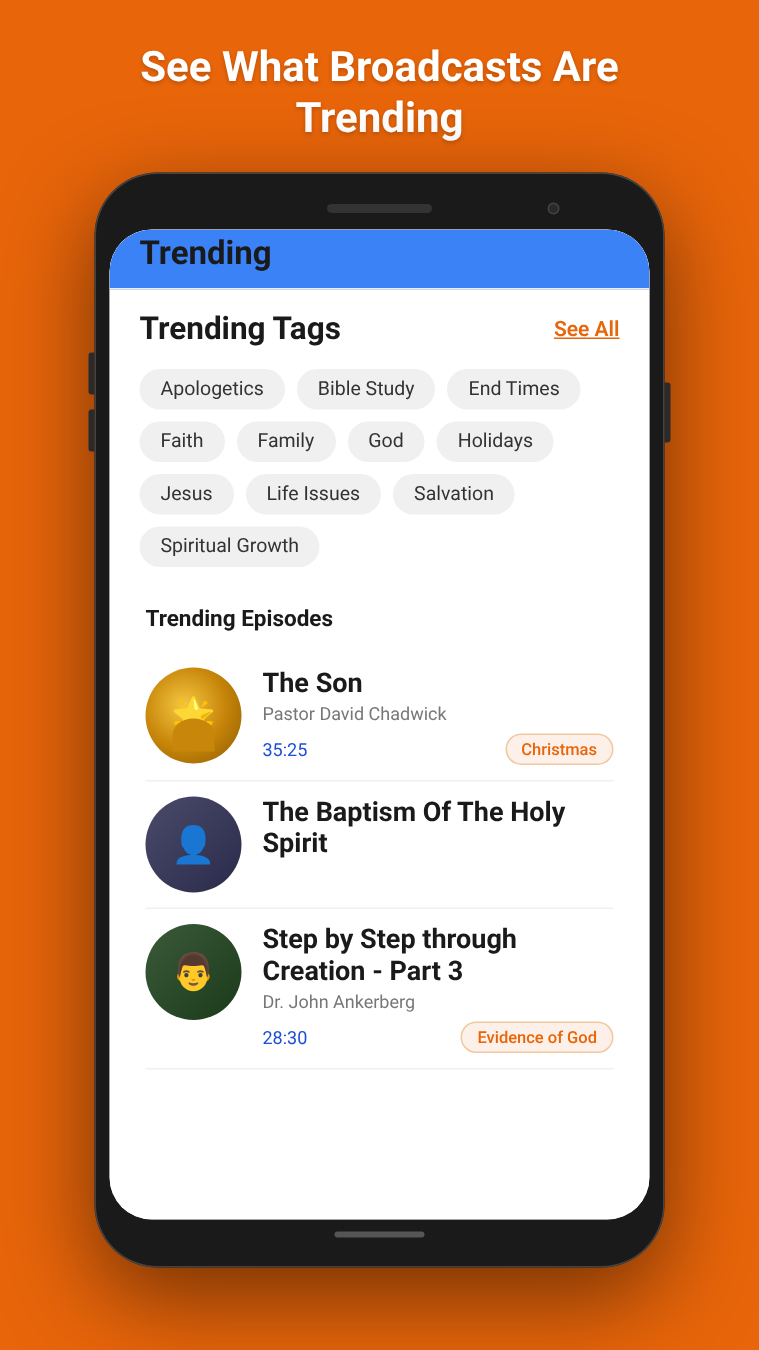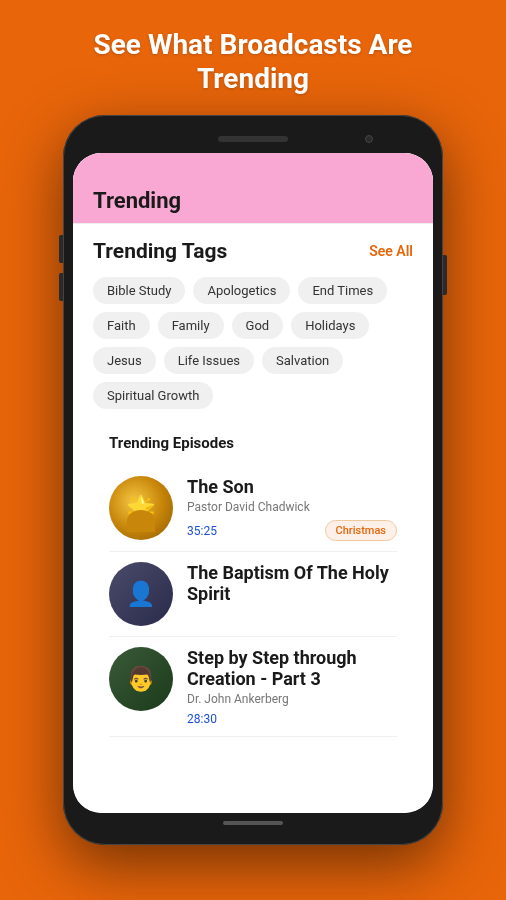--- a/index.html
+++ b/index.html
@@ -67,22 +67,22 @@
     }
 
     .screen-inner {
       background: white;
       height: 100%;
       overflow-y: auto;
       border-radius: 28px;
     }
 
     .screen-header {
-      background: #f9a8d4;
-      padding: 35px 20px 10px;
+      background: #3b82f6;
+      padding: 4px 20px 10px;
       border-bottom: 1px solid #eee;
     }
 
     .screen-title {
       font-size: 22px;
       font-weight: 700;
       color: #1a1a1a;
     }
 
     .section {
@@ -100,40 +100,41 @@
       font-size: 21px;
       font-weight: 700;
       color: #1a1a1a;
     }
 
     .see-all {
       color: #E8650A;
       font-size: 14px;
       font-weight: 600;
       cursor: pointer;
+      text-decoration: underline;
     }
 
     .tags-container {
       display: flex;
       flex-wrap: wrap;
       gap: 8px;
     }
 
     .tag {
       background: #f0f0f0;
       border-radius: 20px;
       padding: 6px 14px;
       font-size: 13px;
       color: #333;
       cursor: pointer;
       white-space: nowrap;
     }
 
     .trending-episodes-section {
-      padding: 10px 36px 15px;
+      padding: 10px 24px 15px;
     }
 
     .trending-episodes-title {
       font-size: 15px;
       font-weight: 700;
       color: #1a1a1a;
       margin-bottom: 14px;
     }
 
     .episode-item {
@@ -293,22 +294,22 @@
       <div class="screen-header">
         <div class="screen-title">Trending</div>
       </div>
 
       <div class="section">
         <div class="section-header">
           <span class="section-title">Trending Tags</span>
           <span class="see-all">See All</span>
         </div>
         <div class="tags-container">
+          <span class="tag">Apologetics</span>
           <span class="tag">Bible Study</span>
-          <span class="tag">Apologetics</span>
           <span class="tag">End Times</span>
           <span class="tag">Faith</span>
           <span class="tag">Family</span>
           <span class="tag">God</span>
           <span class="tag">Holidays</span>
           <span class="tag">Jesus</span>
           <span class="tag">Life Issues</span>
           <span class="tag">Salvation</span>
           <span class="tag">Spiritual Growth</span>
         </div>
@@ -342,20 +343,21 @@
 
         <div class="episode-item">
           <div class="episode-thumbnail thumb-creation">
             <div class="thumb-placeholder">👨</div>
           </div>
           <div class="episode-info">
             <div class="episode-title">Step by Step through Creation - Part 3</div>
             <div class="episode-speaker">Dr. John Ankerberg</div>
             <div class="episode-meta">
               <span class="episode-duration">28:30</span>
+              <span class="episode-tag">Evidence of God</span>
             </div>
           </div>
         </div>
 
       </div>
     </div>
   </div>
 
   <div class="phone-bottom-bar">
     <div class="home-indicator"></div>

